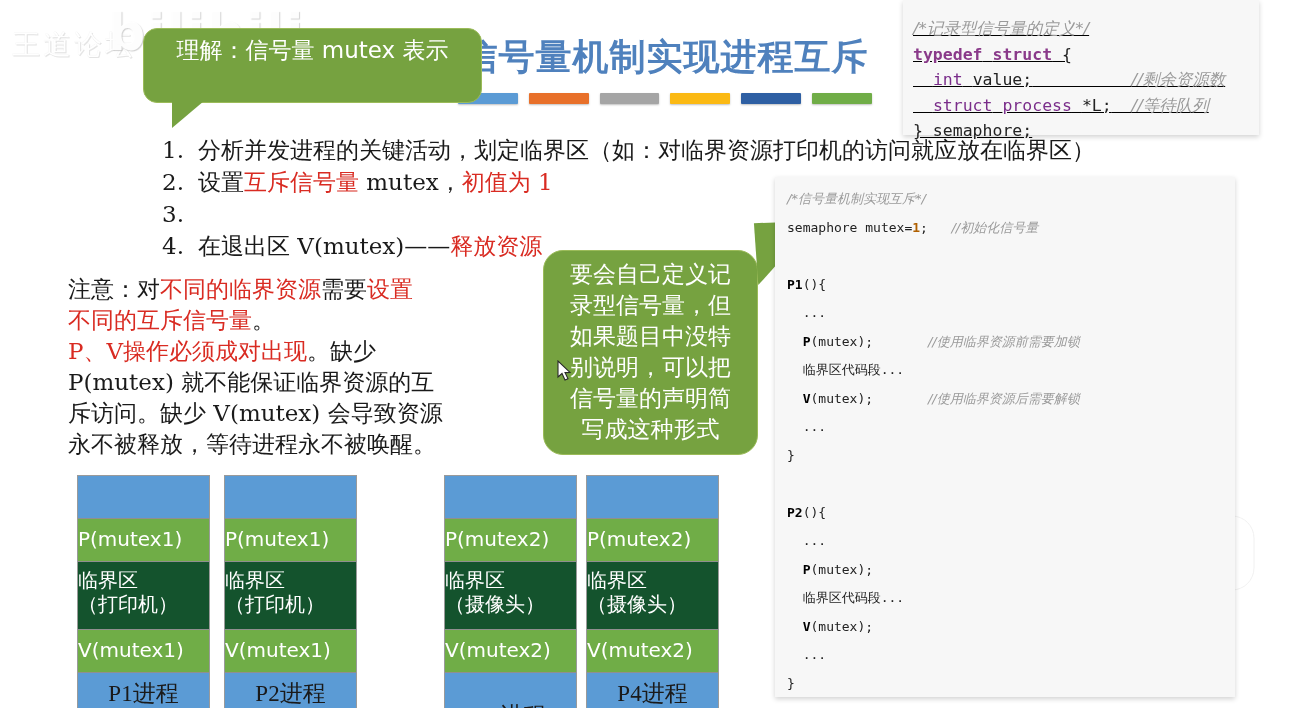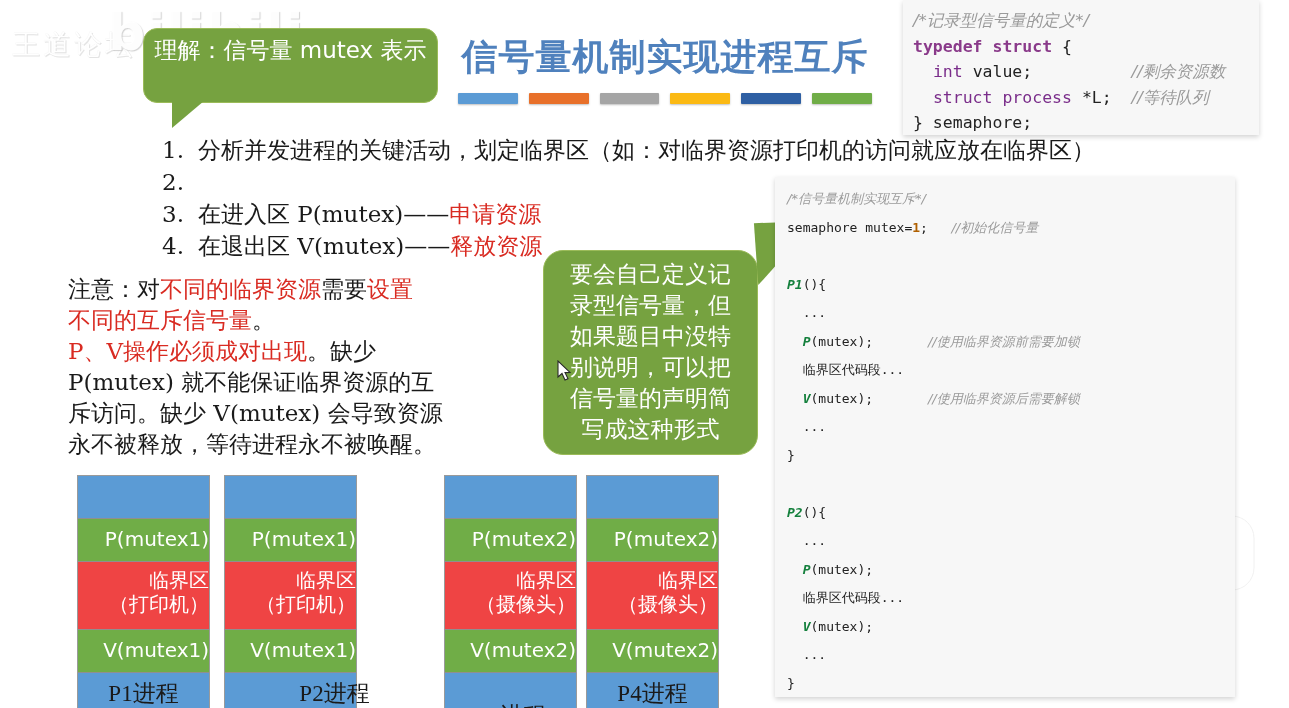--- a/index.html
+++ b/index.html
@@ -81,21 +81,21 @@
     height: 11px;
     border-radius: 1px;
     box-shadow: 0 1px 2px rgba(0,0,0,0.25);
   }
 
   
   .callout-top {
     position: absolute;
     left: 143px;
     top: 28px;
-    width: 295px;
+    width: 339px;
     height: 75px;
     background: #76a240;
     border: 1px solid #9bbb59;
     border-radius: 14px;
     color: #ffffff;
     font-size: 23px;
     line-height: 34px;
     text-align: center;
     padding-top: 4px;
     box-sizing: border-box;
@@ -186,62 +186,63 @@
     font-family: "DejaVu Sans Mono", "Liberation Mono", monospace;
     white-space: pre;
   }
   #code-def {
     left: 903px;
     top: 0px;
     width: 356px;
     height: 135px;
     font-size: 16.5px;
     line-height: 25.5px;
-    padding: 8px 0 0 10px;
-    box-sizing: border-box;
+    padding: 16px 0 0 10px;
+    box-sizing: border-box;
+    text-decoration: underline;
   }
   #code-main {
     left: 775px;
     top: 177px;
     width: 460px;
     height: 520px;
     font-size: 13px;
     line-height: 28.5px;
     padding: 8px 0 0 12px;
     box-sizing: border-box;
   }
   .cmt { color: #9a9a9a; font-style: italic; font-family: "DejaVu Sans", sans-serif; }
   .kw  { color: #8a3a8a; font-weight: bold; }
   .kw2 { color: #7a2d8a; }
-  .fn  { color: #15803d; font-weight: bold; font-style: italic; }
+  .fn  { color: #000000; font-weight: bold; }
   .num-lit { color: #b06000; font-weight: bold; }
   .plain { color: #222222; }
   .code-line { display: block; }
 
   
   .proc {
     position: absolute;
     width: 133px;
     border: 1px solid #9a9a9a;
     box-sizing: border-box;
     font-family: "DejaVu Sans", sans-serif;
   }
   .proc .seg {
-    text-align: right;
+    text-align: left;
     color: #ffffff;
     font-size: 20px;
     line-height: 24px;
     border-bottom: 1px solid #8f8f8f;
     box-sizing: border-box;
   }
   .proc .seg:last-child { border-bottom: none; }
   .seg-blue { background: #5b9bd5; height: 43px; }
   .seg-blue-b { background: #5b9bd5; height: 43px; }
   .seg-green { background: #70ad47; height: 43px; padding-top: 8px; }
-  .seg-red { background: #ef4444; height: 68px; padding-top: 6px; font-size: 19px; line-height: 27px; }
+  .seg-red { background: #14532d; height: 68px; padding-top: 6px; font-size: 19px; line-height: 27px; }
   .proc-label {
     position: absolute;
     width: 133px;
     text-align: center;
     font-size: 23px;
     color: #1a1a1a;
     font-family: Liberation Serif, serif;
     white-space: nowrap;
   }
 </style>
@@ -278,24 +279,24 @@
     <div class="tail"></div>
   </div>
 
   <div class="list">
     <div class="row">
       <span class="num">1.</span>
       <span>分析并发进程的关键活动，划定临界区（如：对临界资源打印机的访问就应放在临界区）</span>
     </div>
     <div class="row">
       <span class="num">2.</span>
+      <span><span>设置</span><span class="red">互斥信号量</span><span> mutex，</span><span class="red">初值为 1</span></span>
     </div>
     <div class="row">
       <span class="num">3.</span>
-      <span><span>在进入区 P(mutex)——</span><span class="red">申请资源</span></span>
     </div>
     <div class="row">
       <span class="num">4.</span>
       <span><span>在退出区 V(mutex)——</span><span class="red">释放资源</span></span>
     </div>
   </div>
 
   <div class="note">
     <div><span>注意：对</span><span class="red">不同的临界资源</span><span>需要</span><span class="red">设置</span></div>
     <div><span class="red">不同的互斥信号量</span><span>。</span></div>
@@ -333,21 +334,21 @@
   </div>
   <div class="proc-label" style="left:77px; top:678px;">P1进程</div>
 
   <div class="proc" style="left:224px; top:475px;">
     <div class="seg seg-blue"></div>
     <div class="seg seg-green">P(mutex1)</div>
     <div class="seg seg-red"><span>临界区</span><br><span>（打印机）</span></div>
     <div class="seg seg-green">V(mutex1)</div>
     <div class="seg seg-blue-b"></div>
   </div>
-  <div class="proc-label" style="left:224px; top:678px;padding-left:44px;">P2进程</div>
+  <div class="proc-label" style="left:224px; top:678px;">P2进程</div>
 
   <div class="proc" style="left:444px; top:475px;">
     <div class="seg seg-blue"></div>
     <div class="seg seg-green">P(mutex2)</div>
     <div class="seg seg-red"><span>临界区</span><br><span>（摄像头）</span></div>
     <div class="seg seg-green">V(mutex2)</div>
     <div class="seg seg-blue-b"></div>
   </div>
   <div class="proc-label" style="left:444px; top:700px;">P3进程</div>
 

